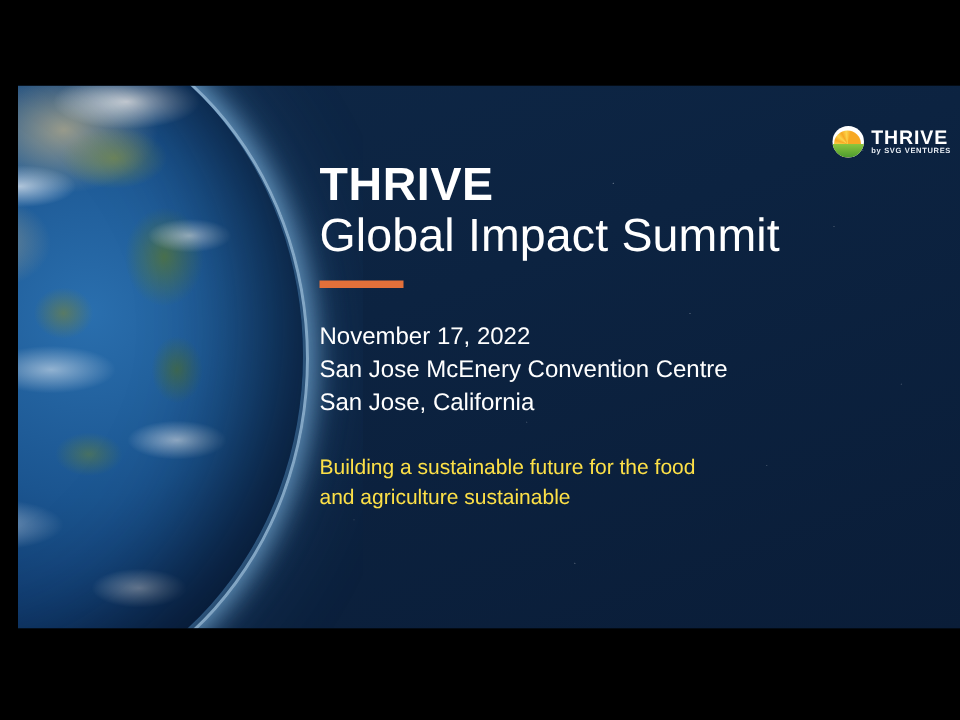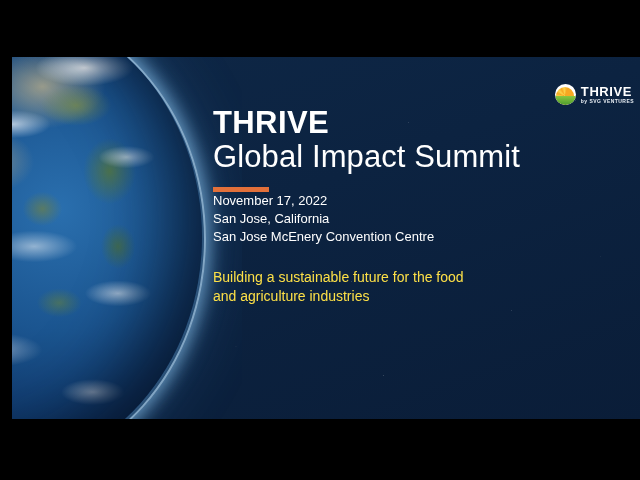--- a/index.html
+++ b/index.html
@@ -189,22 +189,23 @@
     letter-spacing: .1px;
     line-height: 1.14;
   }
   .accent-rule {
     width: 56px;
     height: 5px;
     background: #e2703a;
     margin-top: 12px;
   }
   .event-info {
-    color: #ffffff;
-    font-size: 13px;
+    margin-top: 22px;
+    color: #ffffff;
+    font-size: 16px;
     line-height: 1.38;
   }
   .tagline {
     margin-top: 22px;
     color: #fde047;
     font-size: 14px;
     line-height: 1.4;
   }
 </style>
 </head>
@@ -233,25 +234,25 @@
         <div class="brand-sub">by SVG VENTURES</div>
       </div>
     </div>
 
     <div class="content">
       <div class="title-line-1">THRIVE</div>
       <div class="title-line-2">Global Impact Summit</div>
       <div class="accent-rule"></div>
       <div class="event-info">
         <div>November 17, 2022</div>
+        <div>San Jose McEnery Convention Centre</div>
         <div>San Jose, California</div>
-        <div>San Jose McEnery Convention Centre</div>
       </div>
       <div class="tagline">
         <div>Building a sustainable future for the food</div>
-        <div>and agriculture industries</div>
+        <div>and agriculture sustainable</div>
       </div>
     </div>
 
   </div>
 
   <div class="letterbox-bottom"></div>
 </div>
 
 </body></html>

